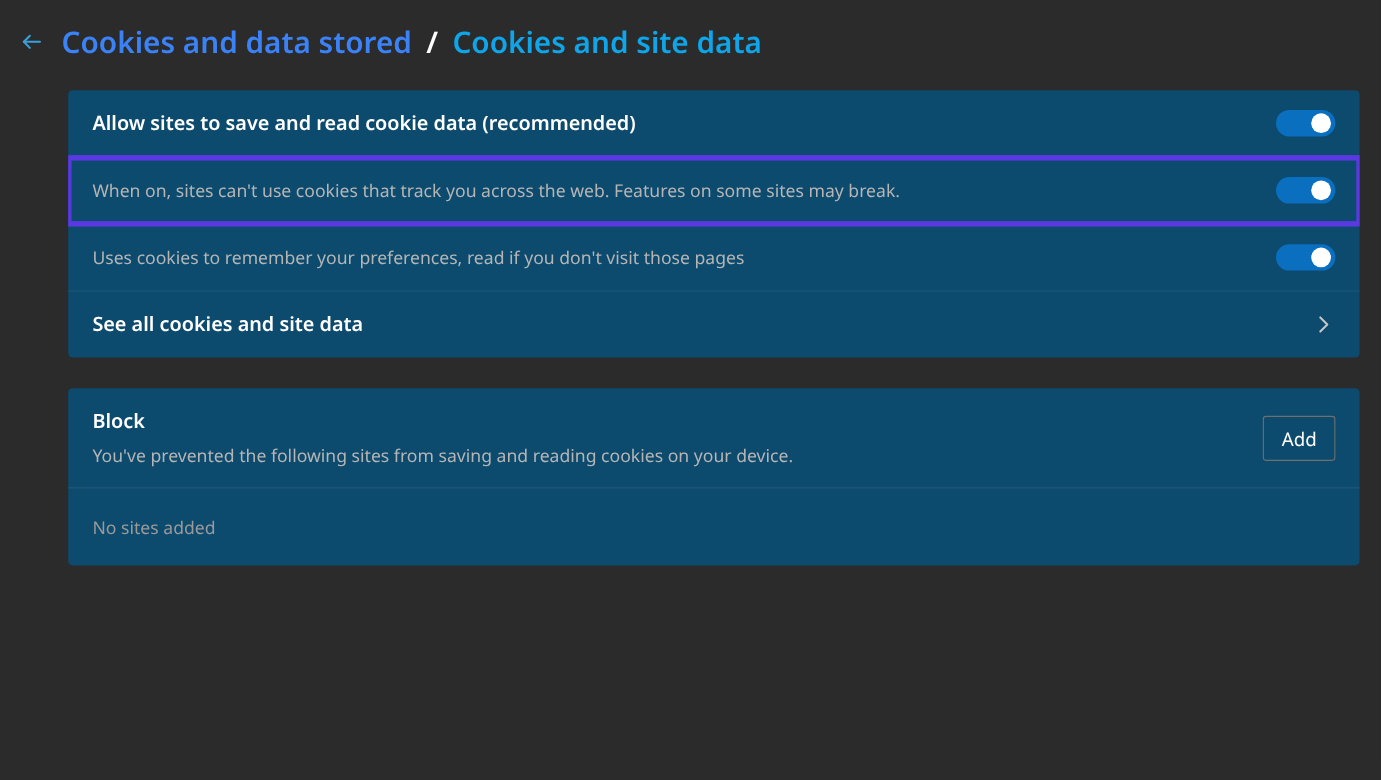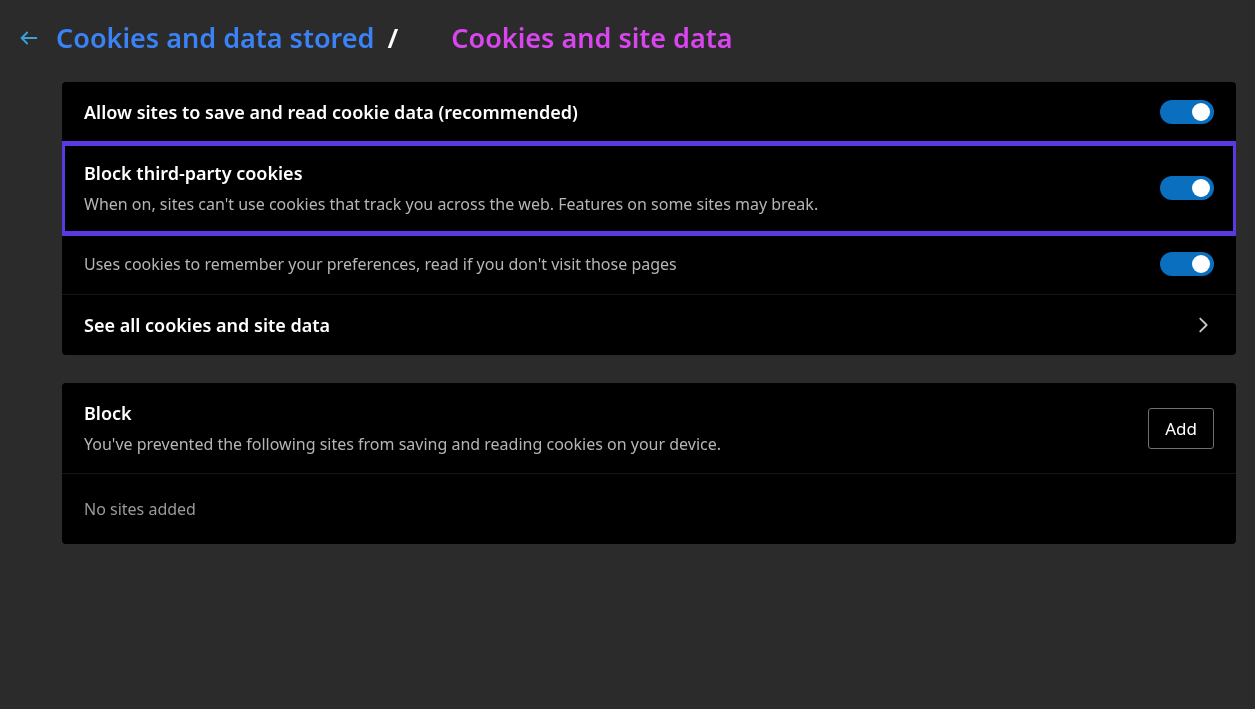--- a/index.html
+++ b/index.html
@@ -35,28 +35,27 @@
   }
   .breadcrumb .parent {
     color: #3b82f6;
     cursor: pointer;
   }
   .breadcrumb .sep {
     color: #ffffff;
     margin: 0 6px;
   }
   .breadcrumb .current {
-    color: #d946ef;
-    margin-left: 40px;
+    color: #0ea5e9;
   }
 
   .panel {
     margin-left: 44px;
     width: 1174px;
-    background: #000000;
+    background: #0c4a6e;
     border-radius: 4px;
     overflow: hidden;
   }
   .panel + .panel { margin-top: 28px; }
 
   .row {
     display: flex;
     align-items: center;
     padding: 18px 22px;
     border-bottom: 1px solid rgba(255,255,255,0.08);
@@ -162,21 +161,20 @@
         <div class="row-title">Allow sites to save and read cookie data (recommended)</div>
       </div>
       <div class="toggle">
         <div class="track"></div>
           <div class="knob"></div>
       </div>
     </div>
 
     <div class="row highlight">
       <div class="row-text">
-        <div class="row-title">Block third-party cookies</div>
         <div class="row-desc">When on, sites can't use cookies that track you across the web. Features on some sites may break.</div>
       </div>
       <div class="toggle">
         <div class="track"></div>
           <div class="knob"></div>
       </div>
     </div>
 
     <div class="row">
       <div class="row-text">

